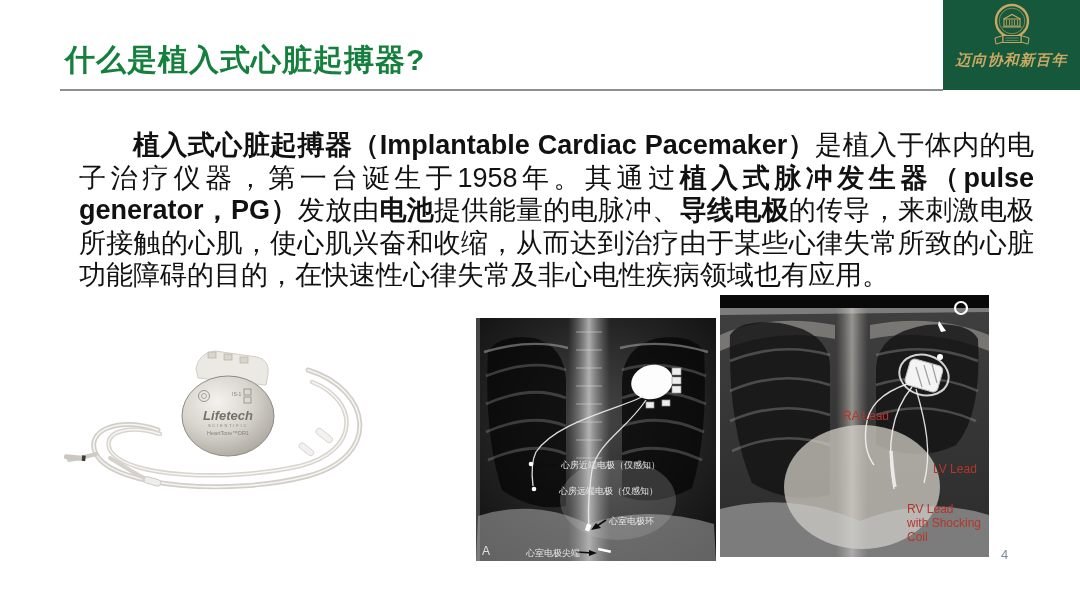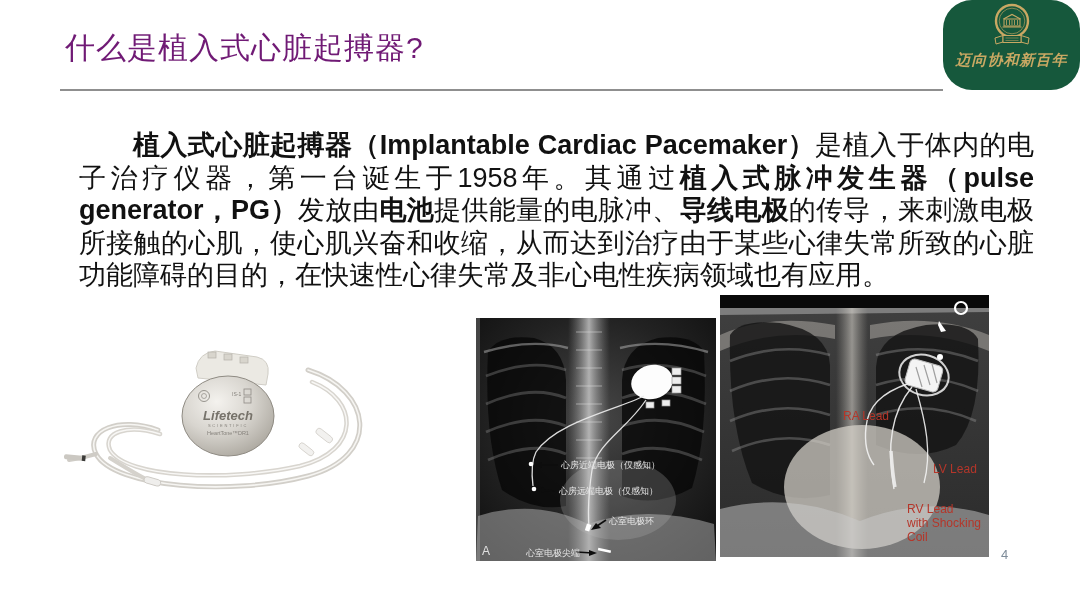--- a/index.html
+++ b/index.html
@@ -3,30 +3,30 @@
 <meta charset="utf-8">
 <style>
   html,body{margin:0;padding:0;background:#e8e8e8;}
   .slide{
     position:relative;width:1080px;height:607px;background:#ffffff;
     font-family:"Liberation Sans","DejaVu Sans",sans-serif;overflow:hidden;
     margin:0 auto;
   }
   
   .slide-title{
-    position:absolute;left:65px;top:28px;font-size:30px;font-weight:normal;
-    color:#701a75;letter-spacing:1px;margin:0;
+    position:absolute;left:65px;top:40px;font-size:30px;font-weight:bold;
+    color:#15803d;letter-spacing:1px;margin:0;
   }
   .title-underline{
     position:absolute;left:60px;top:89px;width:883px;height:0;
     border-top:2px solid #8f8f8f;
   }
   .logo-block{
     position:absolute;right:0;top:0;width:137px;height:90px;background:#16583C;
-    display:flex;flex-direction:column;align-items:center;justify-content:flex-start;border-radius:29px;
+    display:flex;flex-direction:column;align-items:center;justify-content:flex-start;
   }
   .logo-motto{
     color:#C9A863;font-family:"DejaVu Serif","Liberation Serif",serif;
     font-weight:bold;font-style:italic;font-size:15px;letter-spacing:1px;
     margin-top:1px;white-space:nowrap;
   }
   
   .body-text{
     position:absolute;left:62px;top:112px;width:955px;
     font-size:27px;line-height:32.5px;color:#111;text-align:justify;

